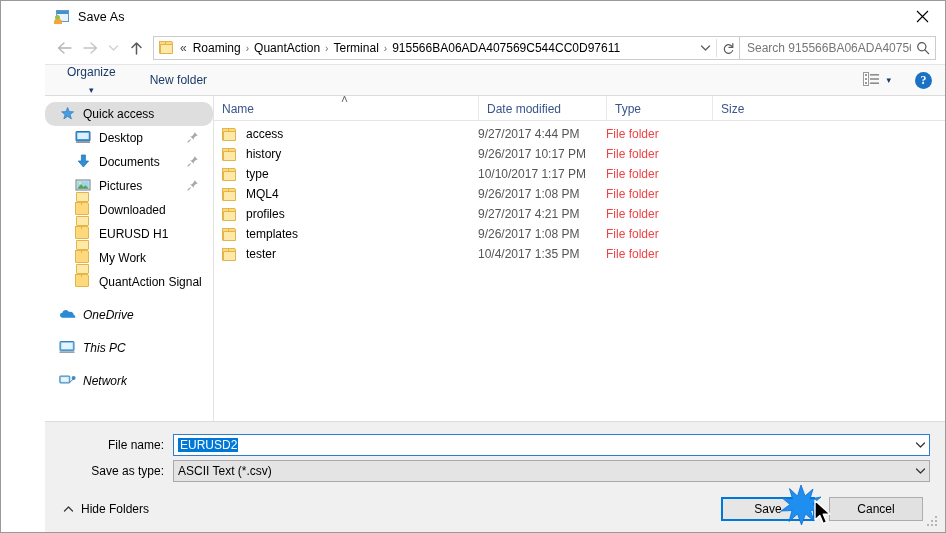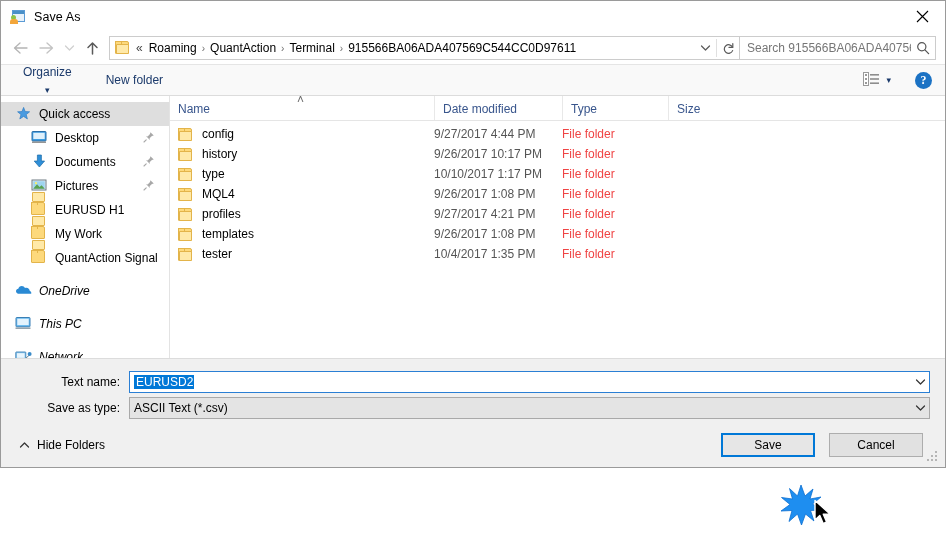--- a/index.html
+++ b/index.html
@@ -10,26 +10,27 @@
     width: 946px; height: 533px;
     font-family: "Liberation Sans", sans-serif;
     font-size: 12px;
     color: #000;
     overflow: hidden;
     position: relative;
   }
   .dialog {
     position: absolute;
     left: 0; top: 0;
-    width: 946px; height: 468px;
+    width: 946px; height: 533px;
     background: #ffffff;
     border: 1px solid #9a9a9a;
     box-sizing: border-box;
     display: flex;
     flex-direction: column;
+    padding-left: 44px;
   }
 
   
   .titlebar {
     height: 31px;
     background: #ffffff;
     display: flex;
     align-items: center;
     flex: 0 0 auto;
     position: relative;
@@ -227,21 +228,21 @@
     height: 24px;
     display: flex;
     align-items: center;
     padding-left: 14px;
     box-sizing: border-box;
     font-size: 12px;
     color: #000;
     position: relative;
     white-space: nowrap;
   }
-  .nav-item.selected { background: #dedede; }
+  .nav-item.selected { background: #dedede; border-radius: 10px; }
   .nav-item.indent { padding-left: 30px; }
   .nav-item.group { margin-top: 9px; padding-left: 14px; font-style: italic; }
   .nav-icon {
     width: 17px; height: 16px;
     margin-right: 7px;
     flex: 0 0 auto;
     position: relative;
   }
   .nav-label { overflow: hidden; }
   .pin {
@@ -620,20 +621,26 @@
         </span>
         <span class="nav-label">Pictures</span>
         <span class="pin">
           <svg width="12" height="12" viewBox="0 0 12 12">
               <path d="M7.4 1.2 L10.8 4.6 L8.9 5 L6.6 7.3 L6.9 9 L3 5.1 L4.7 5.4 L7 3.1 Z" fill="#a8a8a8"></path>
               <path d="M3.2 8.8 L1 11" stroke="#a8a8a8" stroke-width="1.1" stroke-linecap="round"></path>
             </svg>
         </span>
       </div>
 
+      <div class="nav-item indent">
+        <span class="nav-icon">
+          <span class="folder"><span class="back"></span><span class="tab"></span><span class="front"></span></span>
+        </span>
+        <span class="nav-label">Downloaded</span>
+      </div>
 
       <div class="nav-item indent">
         <span class="nav-icon">
           <span class="folder"><span class="back"></span><span class="tab"></span><span class="front"></span></span>
         </span>
         <span class="nav-label">EURUSD H1</span>
       </div>
 
       <div class="nav-item indent">
         <span class="nav-icon">
@@ -700,21 +707,21 @@
       </div>
 
       <div class="rows">
         <div class="row">
           <div class="cell-name">
             <span class="folder">
                 <span class="back"></span>
                 <span class="tab"></span>
                 <span class="front"></span>
               </span>
-            <span>config</span>
+            <span>access</span>
           </div>
           <div class="cell-date">9/27/2017 4:44 PM</div>
           <div class="cell-type">File folder</div>
           <div class="cell-size"></div>
         </div>
         <div class="row">
           <div class="cell-name">
             <span class="folder">
                 <span class="back"></span>
                 <span class="tab"></span>
@@ -790,21 +797,21 @@
           <div class="cell-date">10/4/2017 1:35 PM</div>
           <div class="cell-type">File folder</div>
           <div class="cell-size"></div>
         </div>
       </div>
     </div>
   </div>
 
   <div class="footer">
     <div class="form-row">
-      <div class="form-label">Text name:</div>
+      <div class="form-label">File name:</div>
       <div class="combo filename">
         <div class="combo-text"><span class="sel-text">EURUSD2</span></div>
         <div class="combo-arrow">
           <svg width="11" height="8" viewBox="0 0 11 8">
               <path d="M1.5 2 L5.5 6 L9.5 2" stroke="#333" stroke-width="1.2" fill="none" stroke-linecap="round" stroke-linejoin="round"></path>
             </svg>
         </div>
       </div>
     </div>
     <div class="form-row">

